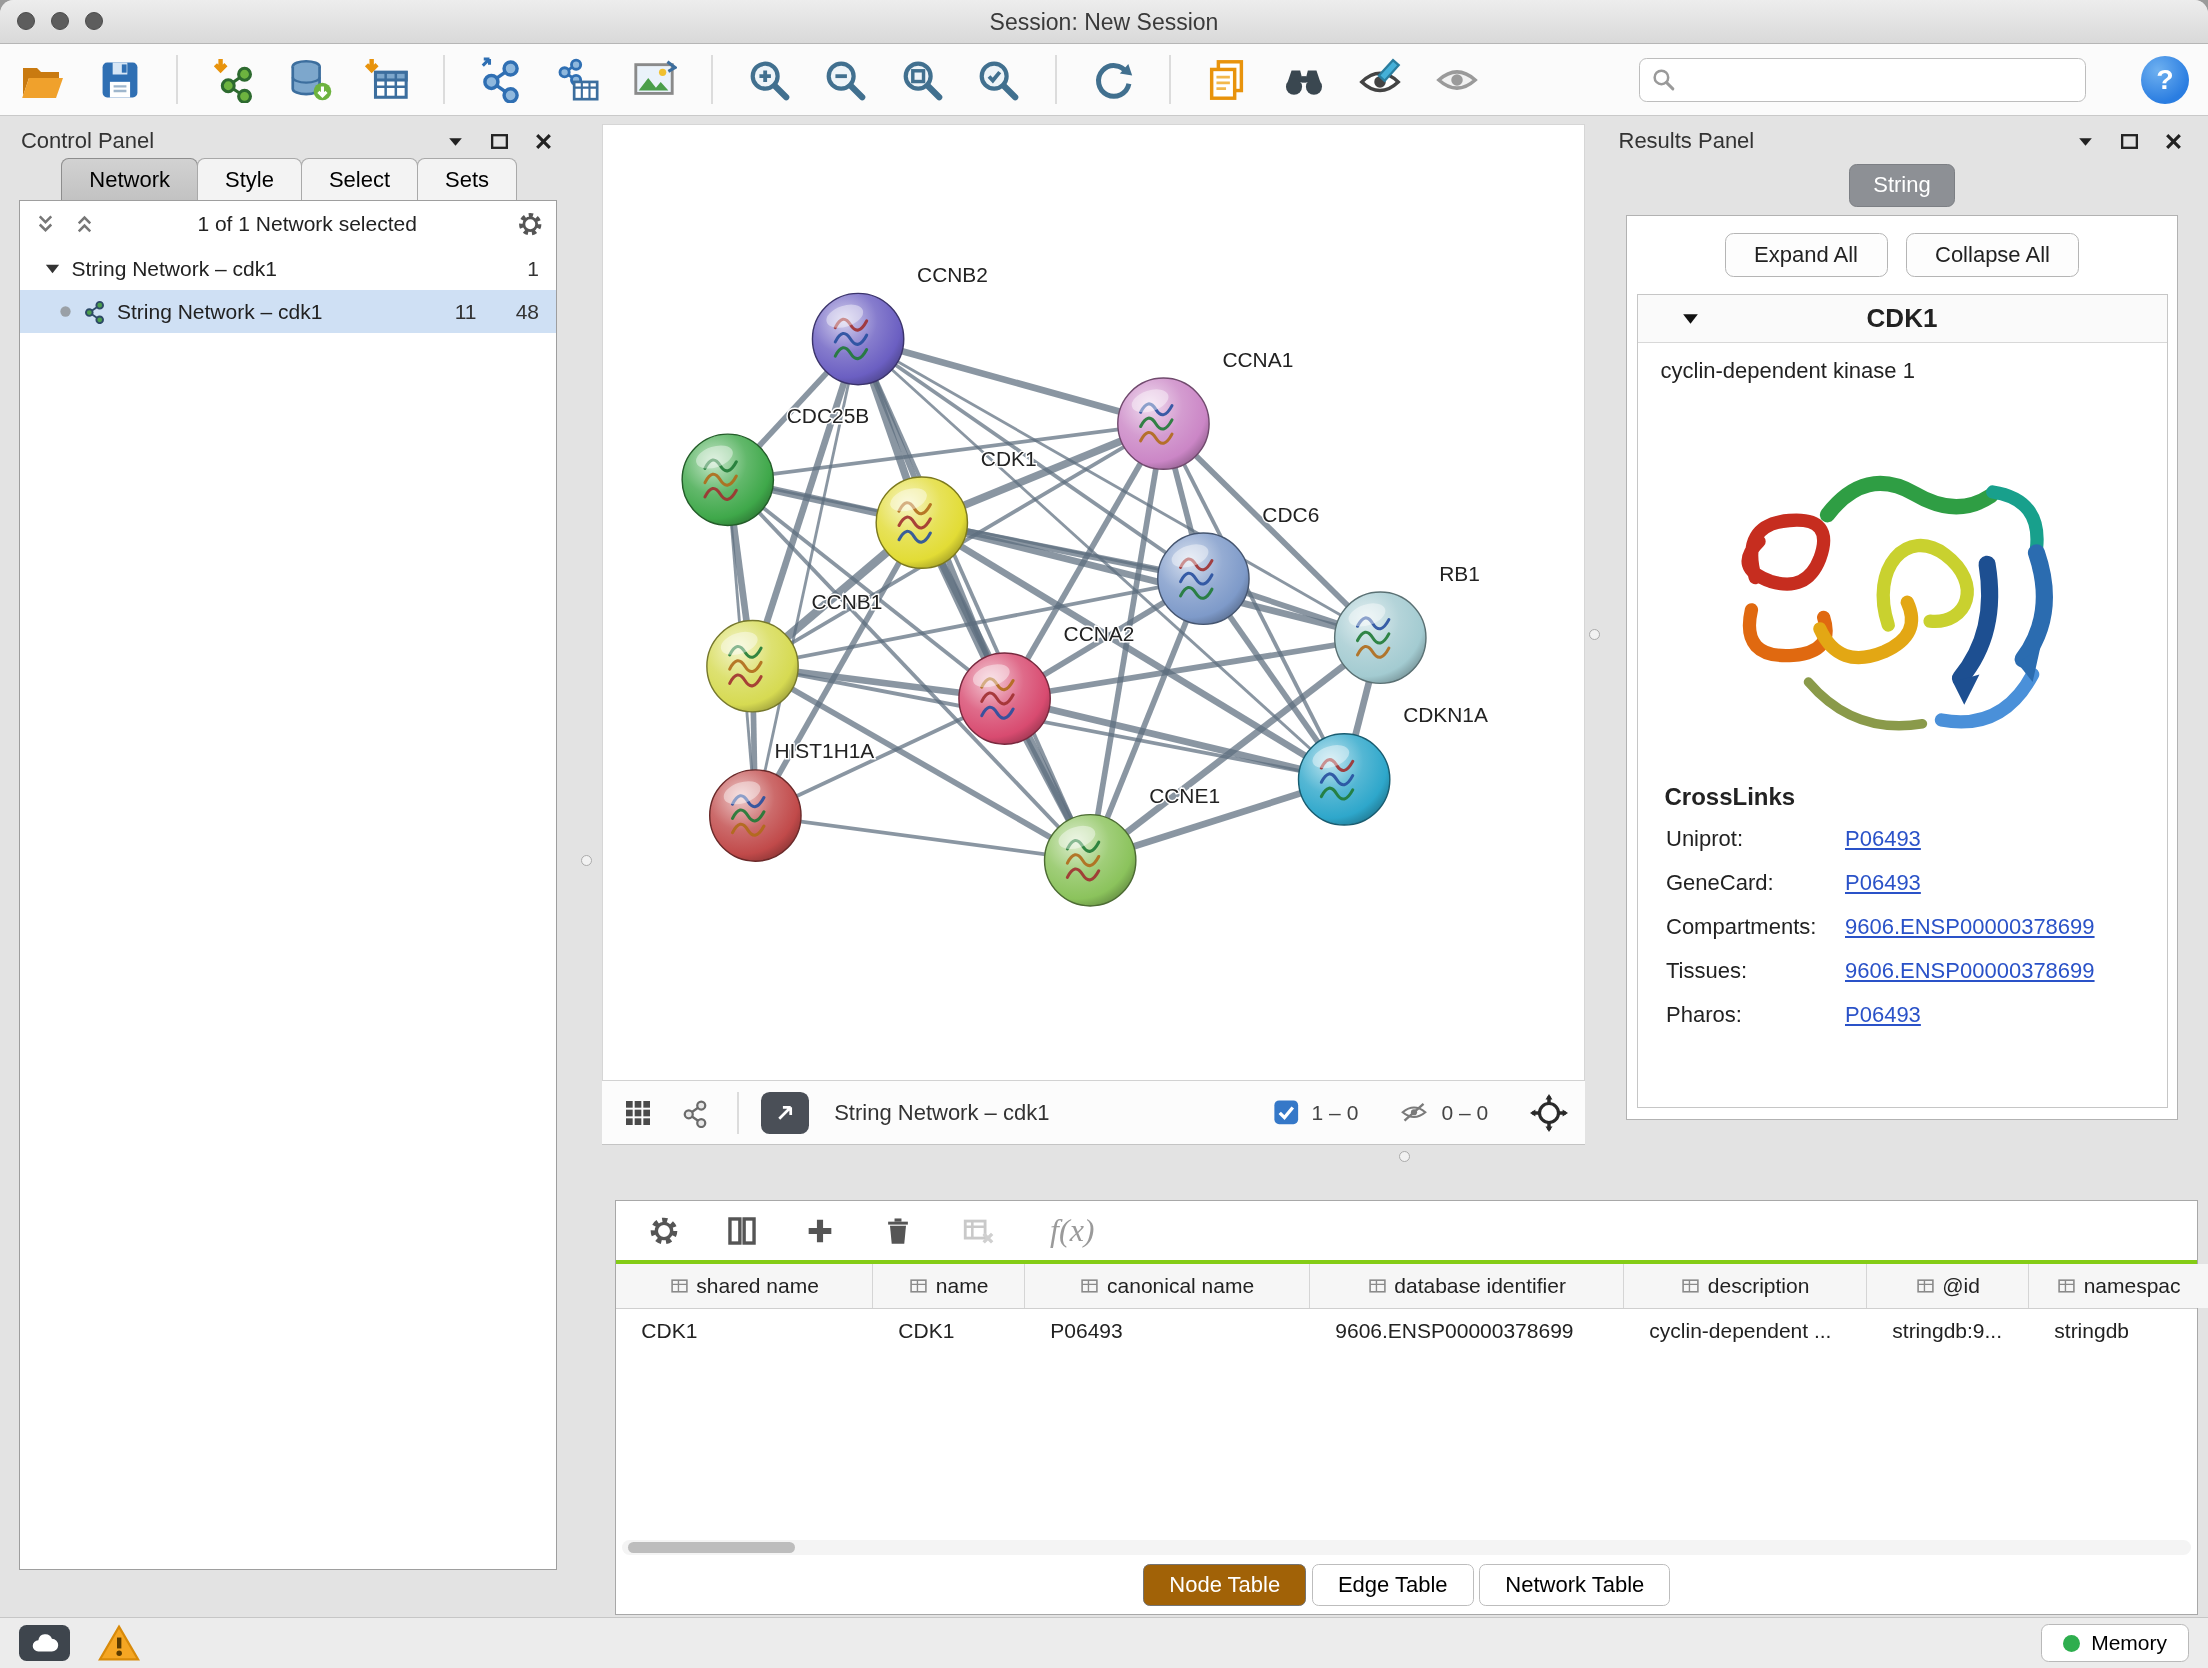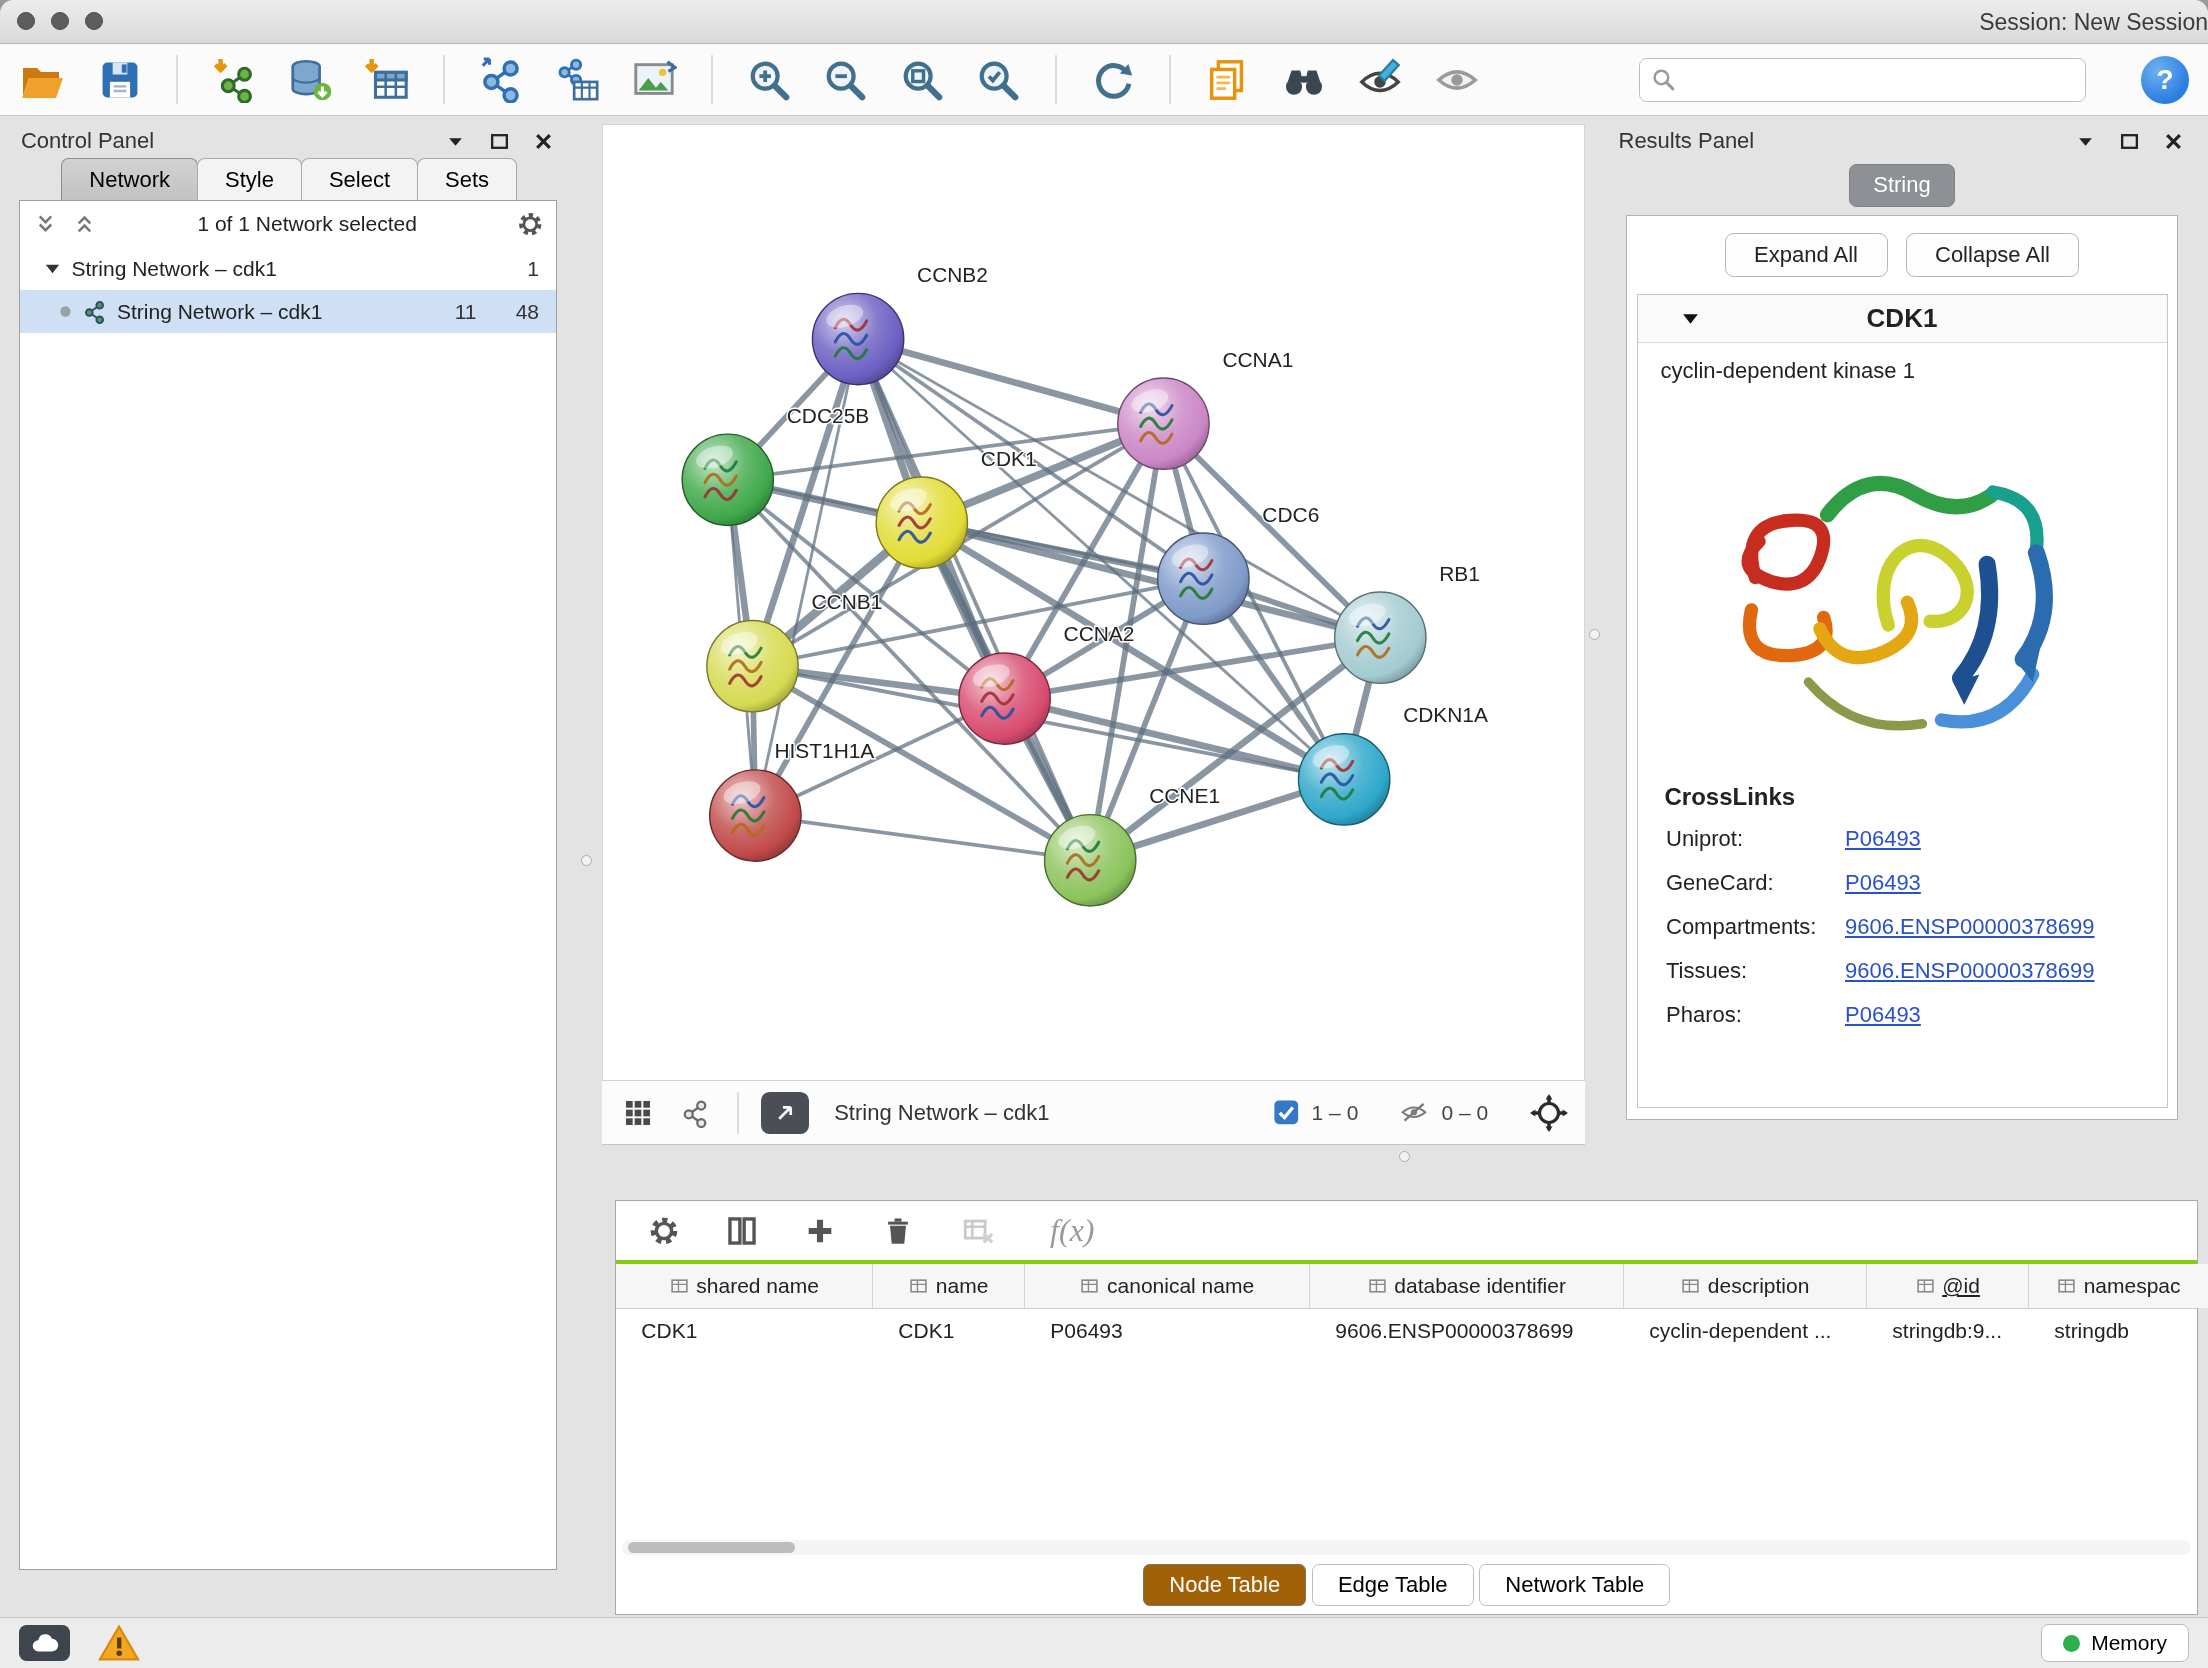--- a/index.html
+++ b/index.html
@@ -4,21 +4,21 @@
 <style>
   *{margin:0;padding:0;box-sizing:border-box}
   html,body{background:#9a9a9a}
   #root{position:relative;width:2208px;height:1668px;background:#e3e3e3;font-family:"Liberation Sans",sans-serif;color:#222;overflow:hidden;border-radius:13.3px 13.3px 0 0}
   .abs{position:absolute}
   svg{display:block}
   
   .titlebar{left:0;top:0;width:2208px;height:44px;background:linear-gradient(#ededed,#d9d9d9);border-bottom:1px solid #b6b6b6;border-radius:13.3px 13.3px 0 0}
   .traffic{position:absolute;left:17px;top:12.4px;display:flex;gap:16px}
   .tl{width:18px;height:18px;border-radius:50%;background:#5d5d5d;border:1px solid #4c4c4c;display:inline-block}
-  .wtitle{position:absolute;left:0;right:0;top:8.6px;text-align:right;font-size:23px;color:#3a3a3a}
+  .wtitle{position:absolute;left:0;right:0;top:8.6px;text-align:center;font-size:23px;color:#3a3a3a}
   
   .toolbar{left:0;top:44px;width:2208px;height:72px;background:#fbfbfb;border-bottom:1px solid #c9c9c9;display:flex;align-items:center;padding:0 19px;gap:28.5px}
   .tbi{width:48px;height:48px;display:flex;align-items:center;justify-content:center;background:none;border:none;cursor:pointer}
   .sep{width:1.9px;height:49px;background:#dcdcdc;margin:0 3.8px}
   .searchbox{margin-left:auto;width:447px;height:44px;background:#fff;border:1px solid #bdbdbd;border-radius:7.6px;display:flex;align-items:center;padding:0 11.4px;gap:7.6px;margin-right:27px}
   .search-input{border:none;outline:none;flex:1;font-size:21px;font-family:"Liberation Sans",sans-serif;background:transparent}
   .helpbtn{width:48px;height:48px;border-radius:50%;background:radial-gradient(circle at 35% 30%,#6fb1f0,#2a7de1 70%);color:#fff;font-size:28.5px;font-weight:bold;display:flex;align-items:center;justify-content:center;border:none;cursor:pointer}
   
   .phead{display:flex;align-items:center}
   .ptitle{font-size:22px;color:#333}
@@ -802,21 +802,21 @@
             </svg>
             <span>database identifier</span>
           </div>
           <div class="th" style="width: 243px;">
             <svg width="19" height="19" viewBox="0 0 18 18">
               <rect x="2" y="3" width="14" height="11" fill="none" stroke="#8a8a8a" stroke-width="1.5"></rect>
               <path d="M2 7h14M8 3v11" stroke="#8a8a8a" stroke-width="1.3" fill="none"></path>
             </svg>
             <span>description</span>
           </div>
-          <div class="th" style="width: 162px; text-decoration: underline;">
+          <div class="th" style="width: 162px;">
             <svg width="19" height="19" viewBox="0 0 18 18">
               <rect x="2" y="3" width="14" height="11" fill="none" stroke="#8a8a8a" stroke-width="1.5"></rect>
               <path d="M2 7h14M8 3v11" stroke="#8a8a8a" stroke-width="1.3" fill="none"></path>
             </svg>
             <span>@id</span>
           </div>
           <div class="th" style="width: 180px;">
             <svg width="19" height="19" viewBox="0 0 18 18">
               <rect x="2" y="3" width="14" height="11" fill="none" stroke="#8a8a8a" stroke-width="1.5"></rect>
               <path d="M2 7h14M8 3v11" stroke="#8a8a8a" stroke-width="1.3" fill="none"></path>

